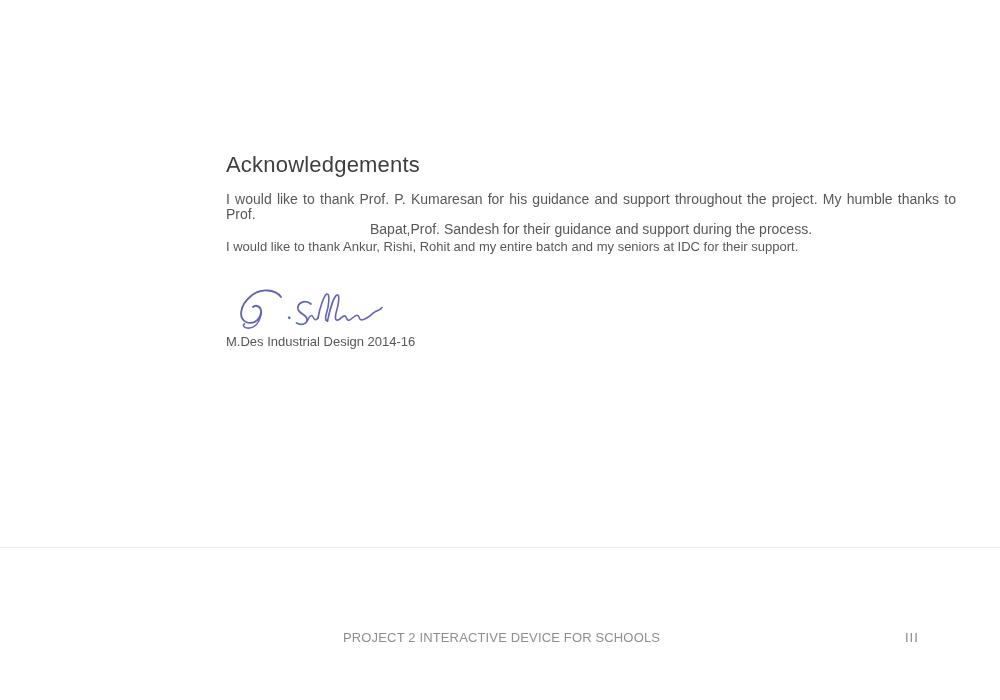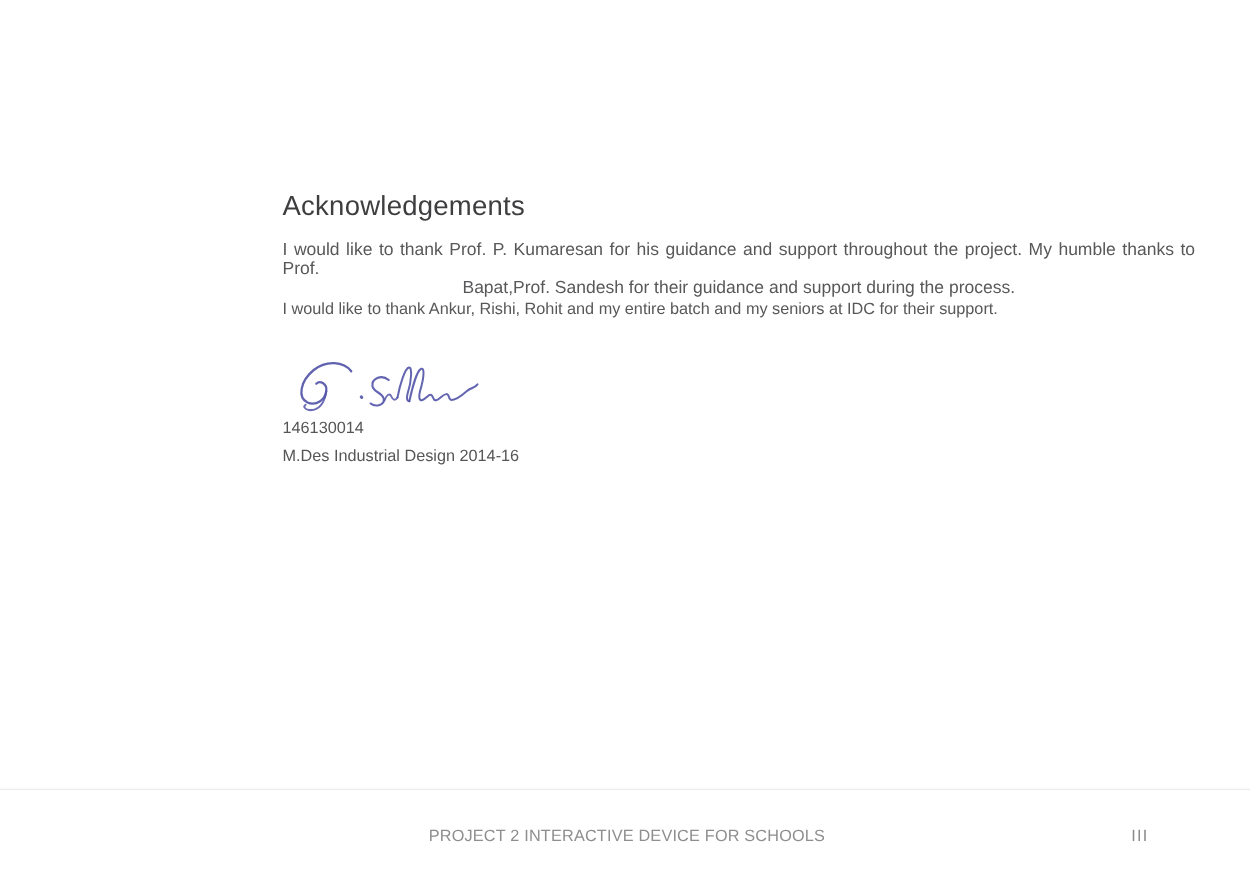--- a/index.html
+++ b/index.html
@@ -4,21 +4,21 @@
 <style>
   * { margin: 0; padding: 0; box-sizing: border-box; }
   html, body { background: #ffffff; }
   body {
     width: 1000px; height: 700px;
     font-family: "Liberation Sans", "DejaVu Sans", sans-serif;
     position: relative; overflow: hidden;
   }
   .page {
     position: absolute; left: 0; top: 0;
-    width: 1000px; height: 632px;
+    width: 1000px; height: 548px;
     background: #ffffff;
     border-bottom: 1px solid #ececec;
     text-decoration: underline;
   }
   .page-title {
     position: absolute; left: 226px; top: 153px;
     font-size: 22px; line-height: 24px; font-weight: 400;
     color: #3e3e40; letter-spacing: 0.2px;
   }
   .ack-para-1 {
@@ -36,21 +36,21 @@
   .signature {
     position: absolute; left: 236px; top: 287px;
     width: 152px; height: 46px;
   }
   .signature svg { display: block; width: 152px; height: 46px; }
   .author-block {
     position: absolute; left: 226px; top: 330px;
     font-size: 13px; line-height: 23px; color: #565658;
   }
   .footer {
-    position: absolute; left: 0; top: 661px; width: 1000px; height: 18px;
+    position: absolute; left: 0; top: 630px; width: 1000px; height: 18px;
   }
   .footer-title {
     position: absolute; left: 343px; top: 0;
     font-size: 13px; line-height: 15px; color: #8e8e90;
     letter-spacing: 0.15px; font-weight: 400;
   }
   .footer-page-number {
     position: absolute; left: 905px; top: 0;
     font-size: 13px; line-height: 15px; color: #8a8a8c;
     letter-spacing: 1px;
@@ -84,21 +84,20 @@
         <path stroke-width="1.5" d="M71.5,33.5 C73.5,28.5 75.8,27.2 77,30 C78.2,33 80,34 82,31" opacity="0.85"></path>
 
         <path stroke-width="1.6" d="M82,31 C84,20 88,8 91,7 C94,6 93.2,18 90.3,27 C89.2,30.8 89.2,34 91.5,34" opacity="0.9"></path>
 
         <path stroke-width="1.6" d="M91.5,34 C94,22 98,9 101,8 C104,7 103,16 100,26 C99,30 99,34 102,33 C105,32 107,28 109,29 C111,30 110.2,34 113,33.2 C116,32.3 118,28.5 121,28.3 C124,28.1 122.3,33 125.5,33 C129.5,33 134,29 138,25.5 C141,23 144,23.5 146,20.5" opacity="0.9"></path>
       </g>
     </svg>
   </div>
 
   <div class="author-block">
-    <div>146130014</div>
     <div>M.Des Industrial Design 2014-16</div>
   </div>
 
   <div class="footer">
     <span class="footer-title">PROJECT 2 INTERACTIVE DEVICE FOR SCHOOLS</span>
     <span class="footer-page-number">III</span>
   </div>
 
 </div>
 

